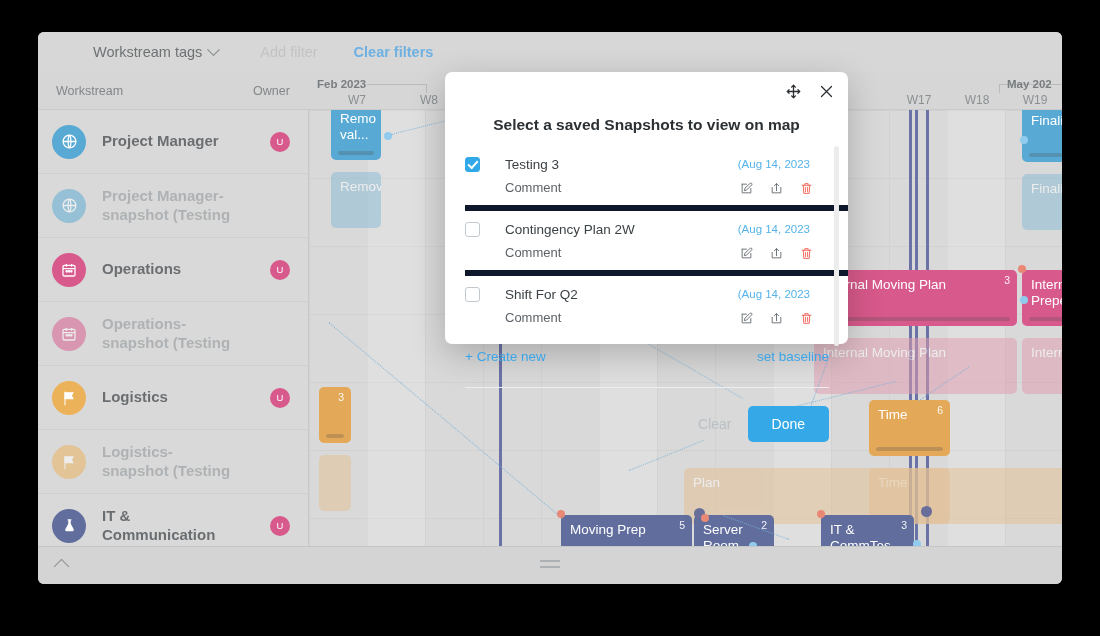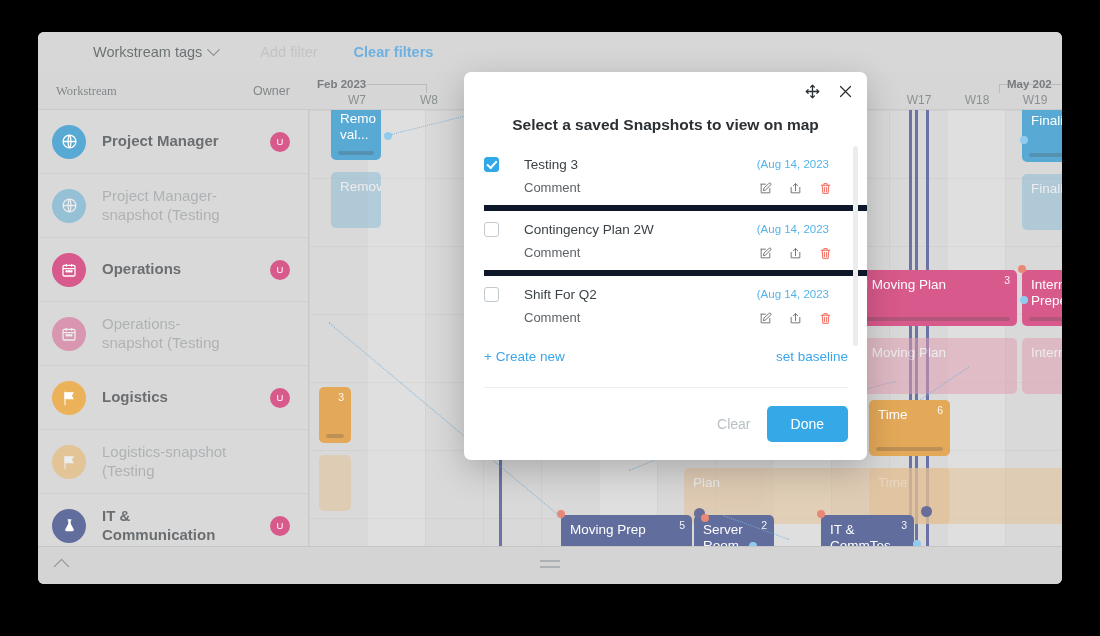--- a/index.html
+++ b/index.html
@@ -52,21 +52,21 @@
   .tb-clear { color: #2e8fd6; margin-left: 36px; font-weight: bold; }
 
   
   #colhead {
     position: absolute; left: 0; top: 40px;
     width: 1024px; height: 38px;
     background: #c4c4c4;
     border-bottom: 1px solid #b4b4b4;
   }
   #colhead .lbl { position: absolute; font-size: 12.5px; color: #4c5356; top: 12px;}
-  #lbl-ws { left: 18px; font-family: Liberation Serif, serif; }
+  #lbl-ws { left: 18px; }
   #lbl-owner { left: 215px; }
 
   
   #sidebar {
     position: absolute; left: 0; top: 78px;
     width: 271px; height: 436px;
     background: #c9c9c9;
     border-right: 1px solid #b2b2b2;
     z-index: 6;
     overflow: hidden;
@@ -84,21 +84,21 @@
     color: #fff; font-size: 16px; flex: none;
   }
   .ws-name {
     margin-left: 16px;
     font-size: 15px;
     font-weight: bold;
     color: #2b3034;
     line-height: 1.23;
     width: 136px;
   }
-  .ws-row.ghost .ws-name { color: #8d9194; font-weight: normal; }
+  .ws-row.ghost .ws-name { color: #8d9194; font-weight: bold; }
   .ws-row.ghost .ws-ico { opacity: .52; }
   .owner-av {
     position: absolute; left: 232px;
     width: 20px; height: 20px; border-radius: 50%;
     background: #c8125a; color: #fff;
     font-size: 9.5px; display: flex; align-items: center; justify-content: center;
   }
 
   
   #gantthead {
@@ -181,22 +181,22 @@
     width: 11px; height: 11px;
     border-left: 1.8px solid #5b6164; border-top: 1.8px solid #5b6164;
     transform: rotate(45deg);
   }
   #grip { position: absolute; left: 50%; top: 13px; transform: translateX(-50%); }
   #grip i { display: block; width: 20px; height: 2px; background: #8b9093; margin-bottom: 4px; }
 
   
   #scrim { position: absolute; inset: 0; background: rgba(255,255,255,0.30); z-index: 20; }
   #modal {
-    position: absolute; left: 426px; top: 40px;
-    width: 403px; height: 388px;
+    position: absolute; left: 407px; top: 40px;
+    width: 403px; height: 272px;
     background: #ffffff;
     border-radius: 7px;
     box-shadow: 0 10px 34px rgba(0,0,0,.22);
     z-index: 30;
   }
   #modal-ctrls { position: absolute; right: 14px; top: 12px; display: flex; gap: 18px; align-items: center; }
   .ic-btn { cursor: pointer; line-height: 0; }
   #modal-title {
     position: absolute; left: 0; right: 0; top: 44px;
     text-align: center; font-size: 15.5px; font-weight: bold; color: #2b3034;

